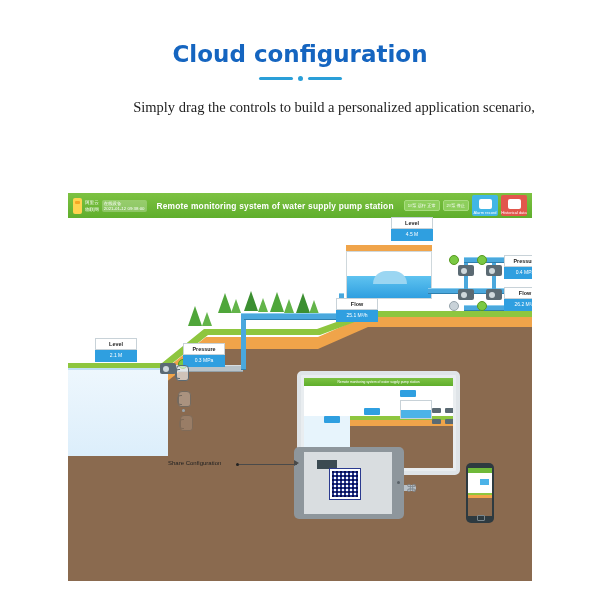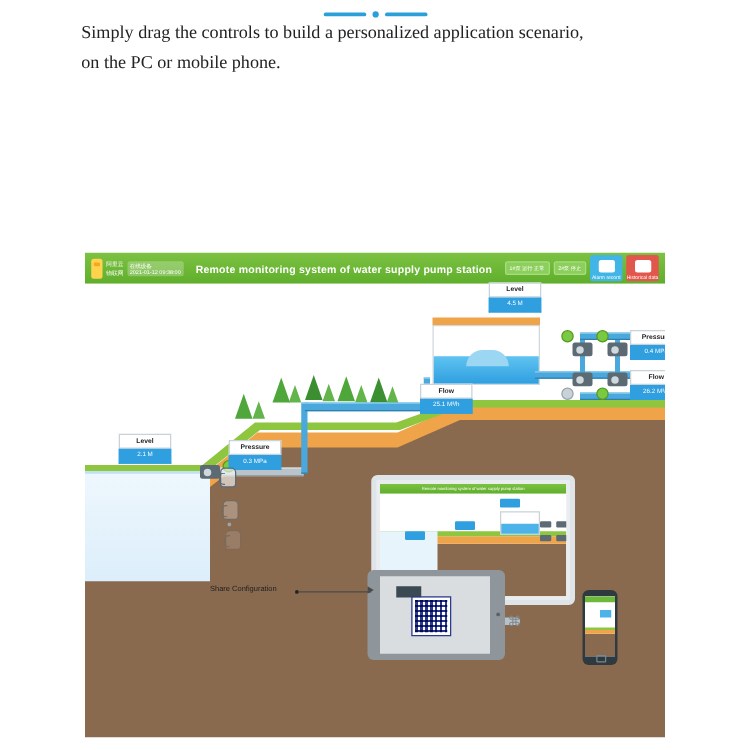--- a/index.html
+++ b/index.html
@@ -45,23 +45,23 @@
     background: #2a9fd8;
     border-radius: 2px;
   }
   .divider .dot {
     width: 5px;
     height: 5px;
     border-radius: 50%;
     background: #2a9fd8;
   }
   .subtext {
-    margin: 0 auto 0;
+    margin: 14px auto 0;
     width: 470px;
-    text-align: left;
+    text-align: right;
     font-family: "Liberation Serif", serif;
     font-size: 14.5px;
     line-height: 24px;
     color: #222222;
   }
 
   
   .scene {
     position: absolute;
     left: 68px;
@@ -420,30 +420,30 @@
   }
   .pipe-node {
     position:absolute; width:5px;height:5px;background:#2f9fe0;border-radius:1px;
   }
 </style>
 </head>
 <body>
 
 <div class="page">
 
+  <h1 class="headline">Cloud configuration</h1>
 
   <div class="divider">
     <span class="bar"></span>
     <span class="dot"></span>
     <span class="bar"></span>
   </div>
 
   <div class="subtext">
     <div>Simply drag the controls to build a personalized application scenario,</div>
-    <div>on the PC or mobile phone.</div>
   </div>
 
   <div class="scene">
 
     <div class="scada-bar">
       <div class="scada-logo"></div>
       <div class="scada-left-txt">
         <span>阿里云</span>
         <span>物联网</span>
       </div>

